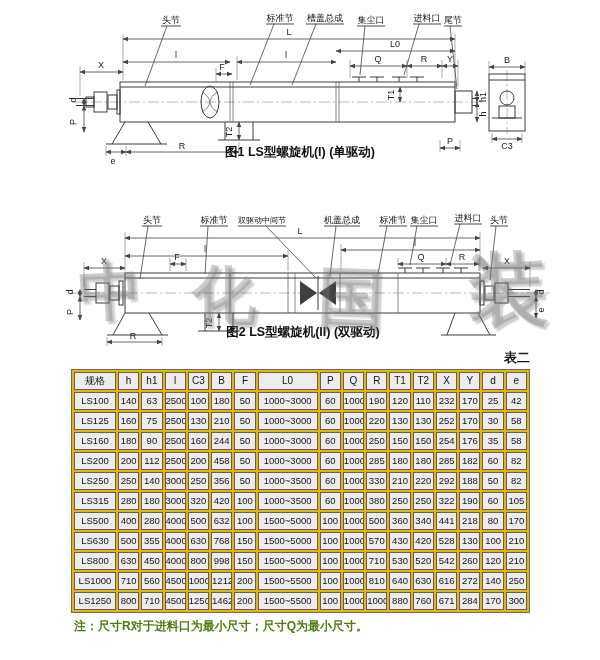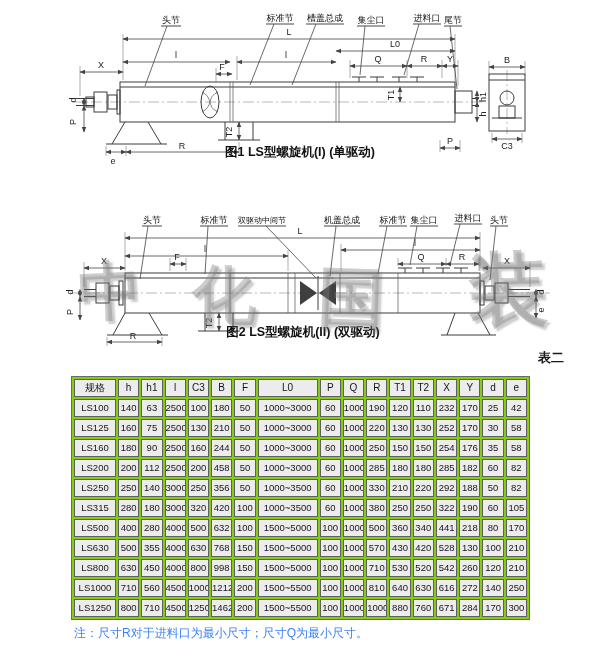--- a/index.html
+++ b/index.html
@@ -25,34 +25,34 @@
   text.pls{font-size:8px;fill:#111;}
   text.cap{font-size:12.5px;font-weight:bold;fill:#111;}
   
   .wm{position:absolute;top:0;left:0;width:100%;height:100%;pointer-events:none;}
   .wm span{
     position:absolute;font-weight:bold;color:rgba(125,125,125,.38);
     text-shadow:3px 3px 2px rgba(90,90,90,.30);line-height:1;
     font-family:"Liberation Serif","DejaVu Serif",serif;
   }
   
-  #tabletag{width:600px;text-align:right;box-sizing:border-box;padding-right:36px;
+  #tabletag{width:600px;text-align:right;box-sizing:border-box;padding-right:70px;
     font-size:13px;font-weight:bold;height:16px;line-height:16px;}
   
-  #tablewrap{margin:10px 0 0 71px;width:457px;border:1px solid #6a6a6a;background:#84cc16;}
+  #tablewrap{margin:3px 0 0 71px;width:457px;border:1px solid #6a6a6a;background:#eab308;}
   table{border-collapse:separate;border-spacing:2px;table-layout:fixed;width:100%;}
   th,td{
     border:1px solid #606060;background:#ececec;text-align:center;
     font-size:9.5px;font-weight:normal;color:#151515;
     height:16px;line-height:16px;padding:0;overflow:hidden;white-space:nowrap;
   }
   th{font-size:10px;}
   col.c-spec{width:42px;} col.c-l0{width:60px;}
   
-  #note{margin:5px 0 0 74px;font-size:12px;font-weight:normal;color:#3b82f6;}
+  #note{margin:5px 0 0 74px;font-size:12px;font-weight:bold;color:#4d7c0f;}
 </style>
 </head>
 <body>
 
 <svg id="fig1" class="fig" width="600" height="164" viewBox="0 0 600 164">
   <defs>
     <marker id="ar" viewBox="0 0 10 10" refX="9" refY="5" markerWidth="7" markerHeight="7" orient="auto-start-reverse">
       <path d="M0,1 L10,5 L0,9 z" fill="#444"></path>
     </marker>
   </defs>

